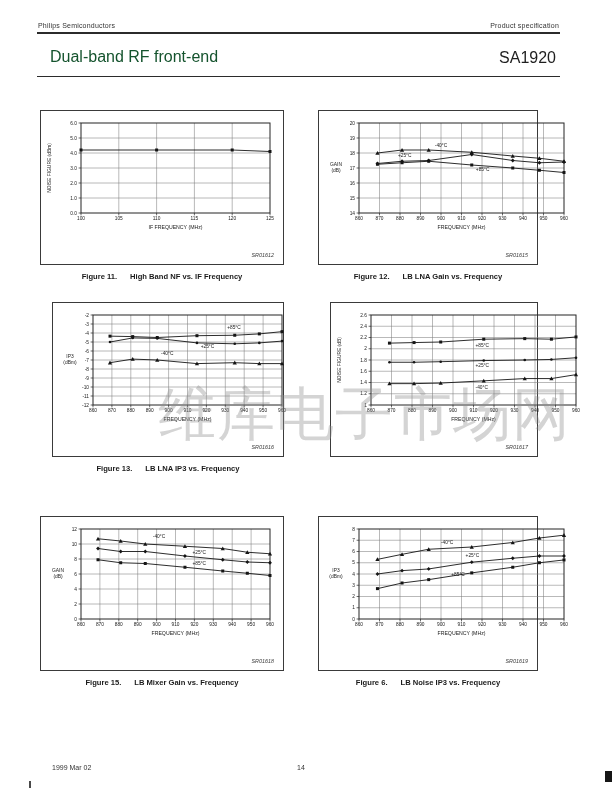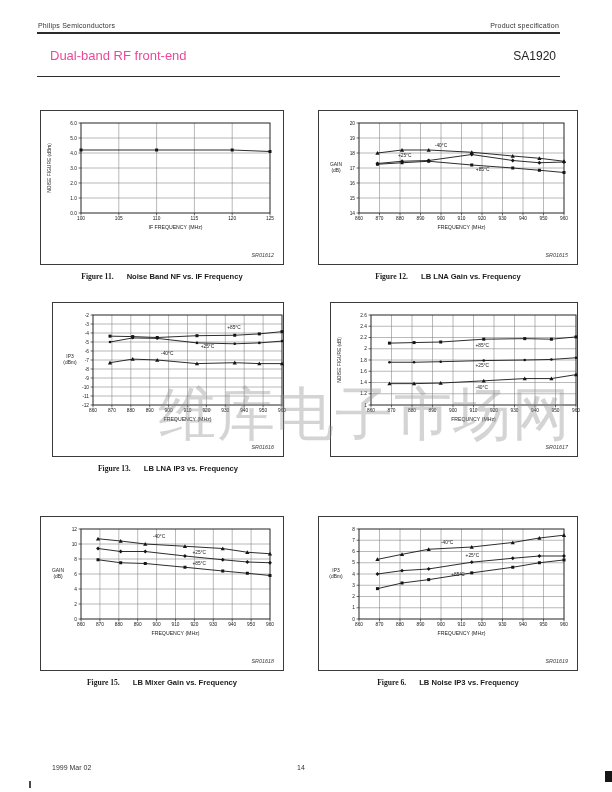--- a/index.html
+++ b/index.html
@@ -4,34 +4,34 @@
 <style>
   * { margin:0; padding:0; box-sizing:border-box; }
   body { background:#fff; font-family:"Liberation Sans", sans-serif; }
   #page { position:relative; width:612px; height:792px; background:#ffffff; overflow:hidden; color:#1a1a1a; }
 
   
   .hdr-small { position:absolute; top:22px; font-size:7px; color:#333; letter-spacing:.2px; }
   #hdr-left { left:38px; }
   #hdr-right { right:53px; }
   .rule1 { position:absolute; left:37px; right:52px; top:32px; height:2px; background:#2b2b2b; }
-  #doc-title { position:absolute; left:50px; top:48px; font-size:13px; color:#ec4899; }
-  #part-number { position:absolute; right:56px; top:49px; font-size:12px; color:#1f1f1f;margin-left:24px; }
+  #doc-title { position:absolute; left:50px; top:48px; font-size:16px; color:#14532d; }
+  #part-number { position:absolute; right:56px; top:49px; font-size:16px; color:#1f1f1f;margin-left:24px; }
   .rule2 { position:absolute; left:37px; right:52px; top:76px; height:1.2px; background:#2b2b2b; }
 
   
   .fig-block { position:absolute; }
   .col-l { left:40px; width:244px; }
-  .col-r { left:318px; width:260px; }
+  .col-r { left:318px; width:220px; }
   .row-1 { top:110px; } .row-2 { top:302px;padding-left:12px; } .row-3 { top:516px; }
   .chart-box { position:relative; width:100%; height:155px; border:1px solid #3a3a3a; background:#fff; }
   .chart-box svg { display:block; margin-top:3px; }
   .chart-code { position:absolute; right:9px; bottom:6px; font-size:5.4px; font-style:italic; color:#3d3d3d; }
   .caption { margin-top:7px; width:100%; text-align:center; font-size:7.6px; font-weight:bold; color:#1a1a1a; }
-  .caption .cap-label { margin-right:13px;font-family:Liberation Serif, serif; }
+  .caption .cap-label { margin-right:13px; }
 
   
   #watermark { position:absolute; left:158px; top:376px; font-size:58px; letter-spacing:1px;
                color:#8f8f8f; opacity:.38; white-space:nowrap; pointer-events:none; z-index:5; }
 
   
   .ftr { position:absolute; top:764px; font-size:7px; color:#333; }
   #ftr-date { left:52px; }
   #ftr-page { left:297px; }
 
@@ -96,21 +96,21 @@
           <text font-family="&quot;Liberation Sans&quot;,sans-serif" fill="#1a1a1a" x="10" y="54" font-size="4.9" text-anchor="middle" transform="rotate(-90 10 54)">NOISE FIGURE (dBm)</text>
           <polyline points="40,35.99999999999999 115.60000000000001,35.99999999999999 191.20000000000002,35.99999999999999 229,37.50000000000001" fill="none" stroke="#151515" stroke-width="0.9"></polyline>
           <rect x="38.5" y="34.49999999999999" width="3" height="3" fill="#151515"></rect>
           <rect x="114.10000000000001" y="34.49999999999999" width="3" height="3" fill="#151515"></rect>
           <rect x="189.70000000000002" y="34.49999999999999" width="3" height="3" fill="#151515"></rect>
           <rect x="227.5" y="36.00000000000001" width="3" height="3" fill="#151515"></rect>
         </svg>
       <div class="chart-code">SR01612</div>
     </div>
     <div class="caption">
-      <span class="cap-label">Figure 11.</span><span>Noise Band NF vs. IF Frequency</span>
+      <span class="cap-label">Figure 11.</span><span>High Band NF vs. IF Frequency</span>
     </div>
   </div>
 
   <div class="fig-block col-r row-1">
     <div class="chart-box">
       <svg width="258" height="126">
           <line x1="40" y1="99" x2="40" y2="101.4" stroke="#2a2a2a" stroke-width="0.7"></line>
           <text font-family="&quot;Liberation Sans&quot;,sans-serif" fill="#1a1a1a" x="40" y="106" font-size="4.8" text-anchor="middle">860</text>
           <line x1="60.5" y1="9" x2="60.5" y2="99" stroke="#7f7f7f" stroke-width="0.55"></line>
           <line x1="60.5" y1="99" x2="60.5" y2="101.4" stroke="#2a2a2a" stroke-width="0.7"></line>

